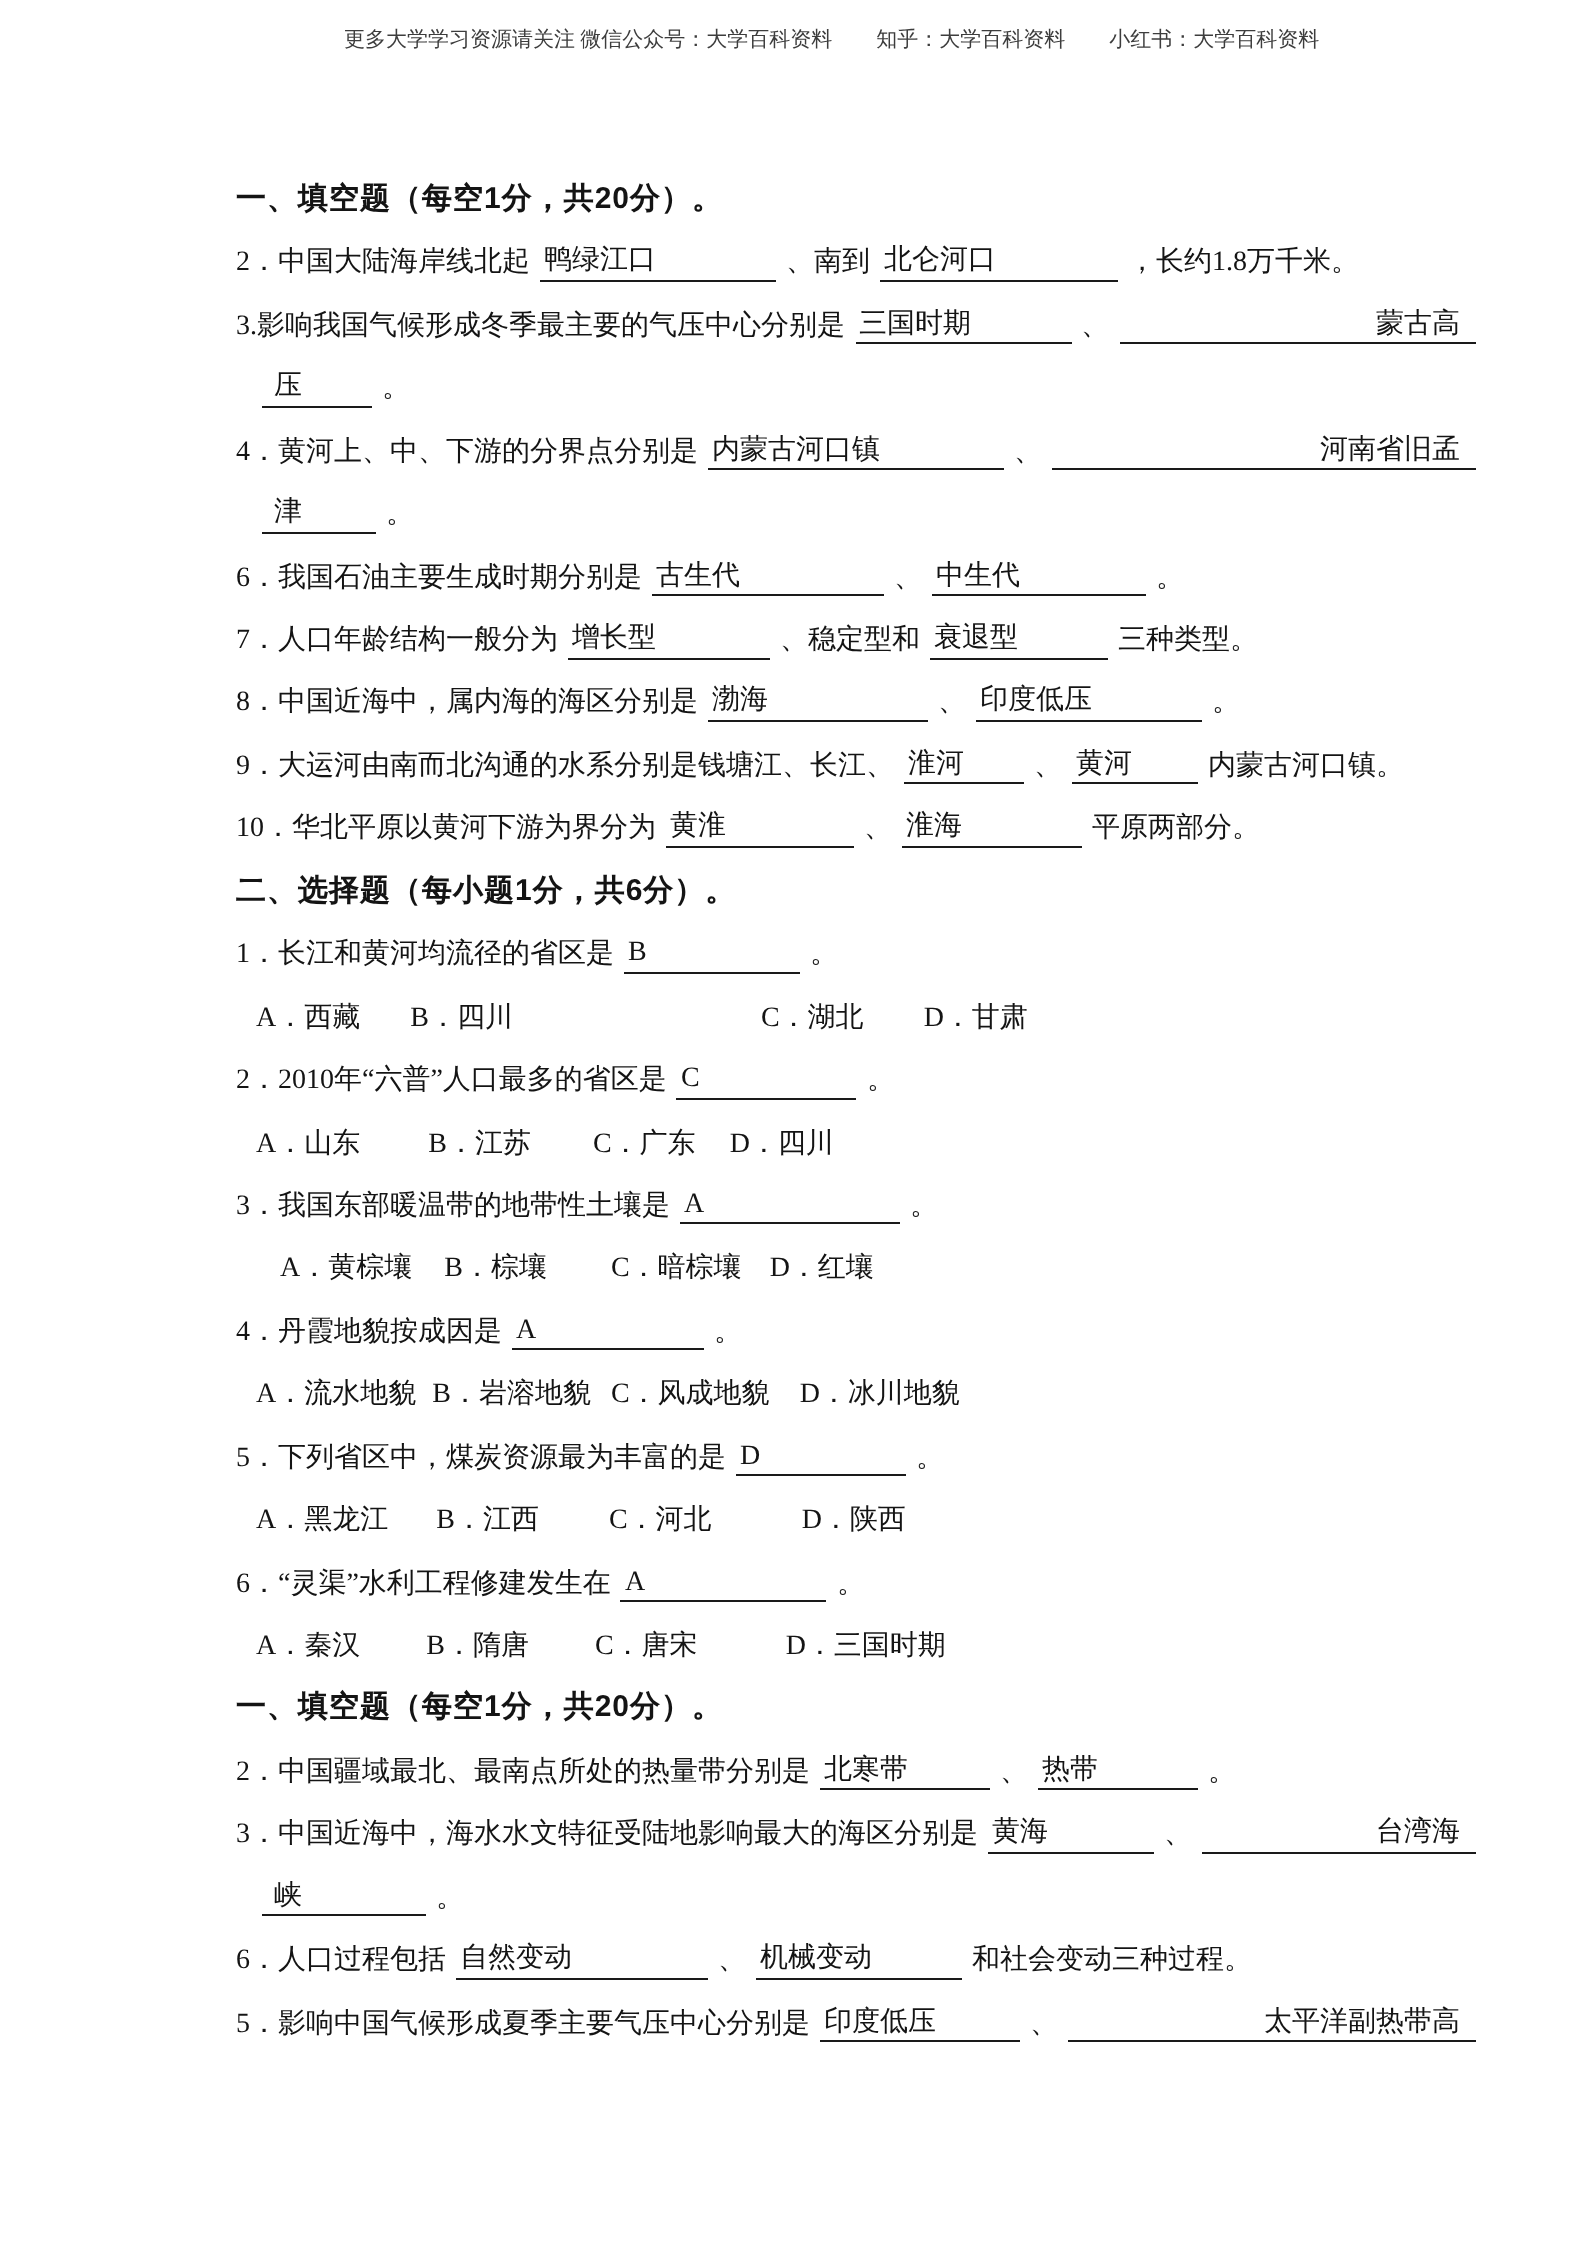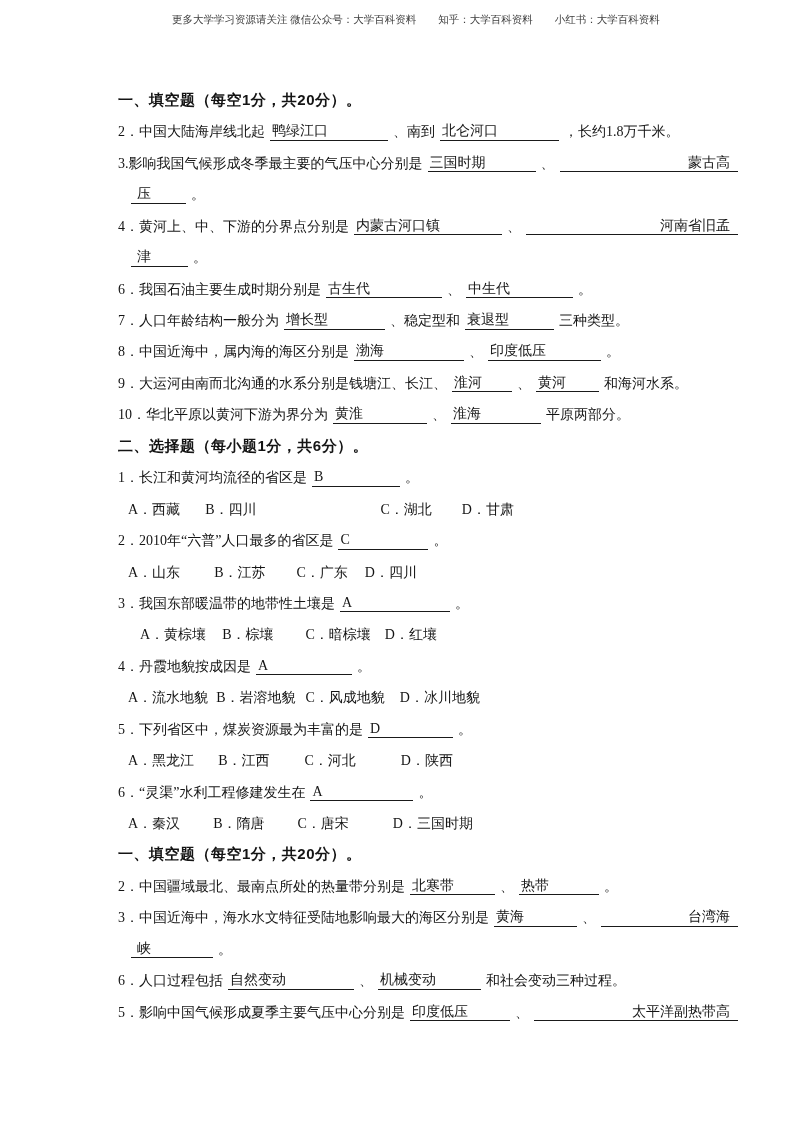--- a/index.html
+++ b/index.html
@@ -113,21 +113,21 @@
         <span class="seg-blank" style="width: 110px;">渤海</span>
         <span class="seg-text">、</span>
         <span class="seg-blank" style="width: 113px;">印度低压</span>
         <span class="seg-text">。</span>
       </div>
       <div class="line">
         <span class="seg-text">9．大运河由南而北沟通的水系分别是钱塘江、长江、</span>
         <span class="seg-blank" style="width: 60px;">淮河</span>
         <span class="seg-text">、</span>
         <span class="seg-blank" style="width: 63px;">黄河</span>
-        <span class="seg-text">和海河水系。</span>
+        <span class="seg-text">内蒙古河口镇。</span>
       </div>
       <div class="line">
         <span class="seg-text">10．华北平原以黄河下游为界分为</span>
         <span class="seg-blank" style="width: 94px;">黄淮</span>
         <span class="seg-text">、</span>
         <span class="seg-blank" style="width: 90px;">淮海</span>
         <span class="seg-text">平原两部分。</span>
       </div>
       <div class="line section">二、选择题（每小题1分，共6分）。</div>
       <div class="line">

